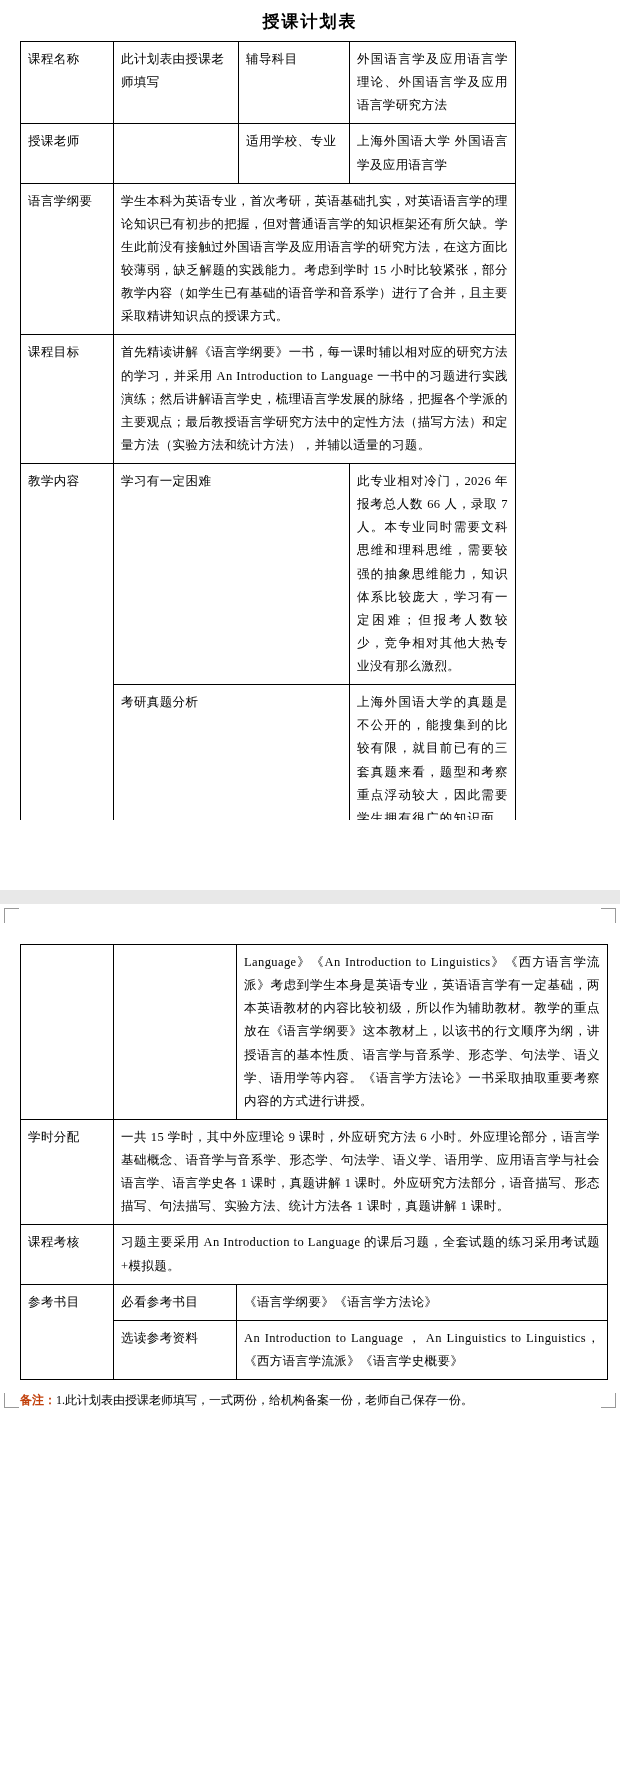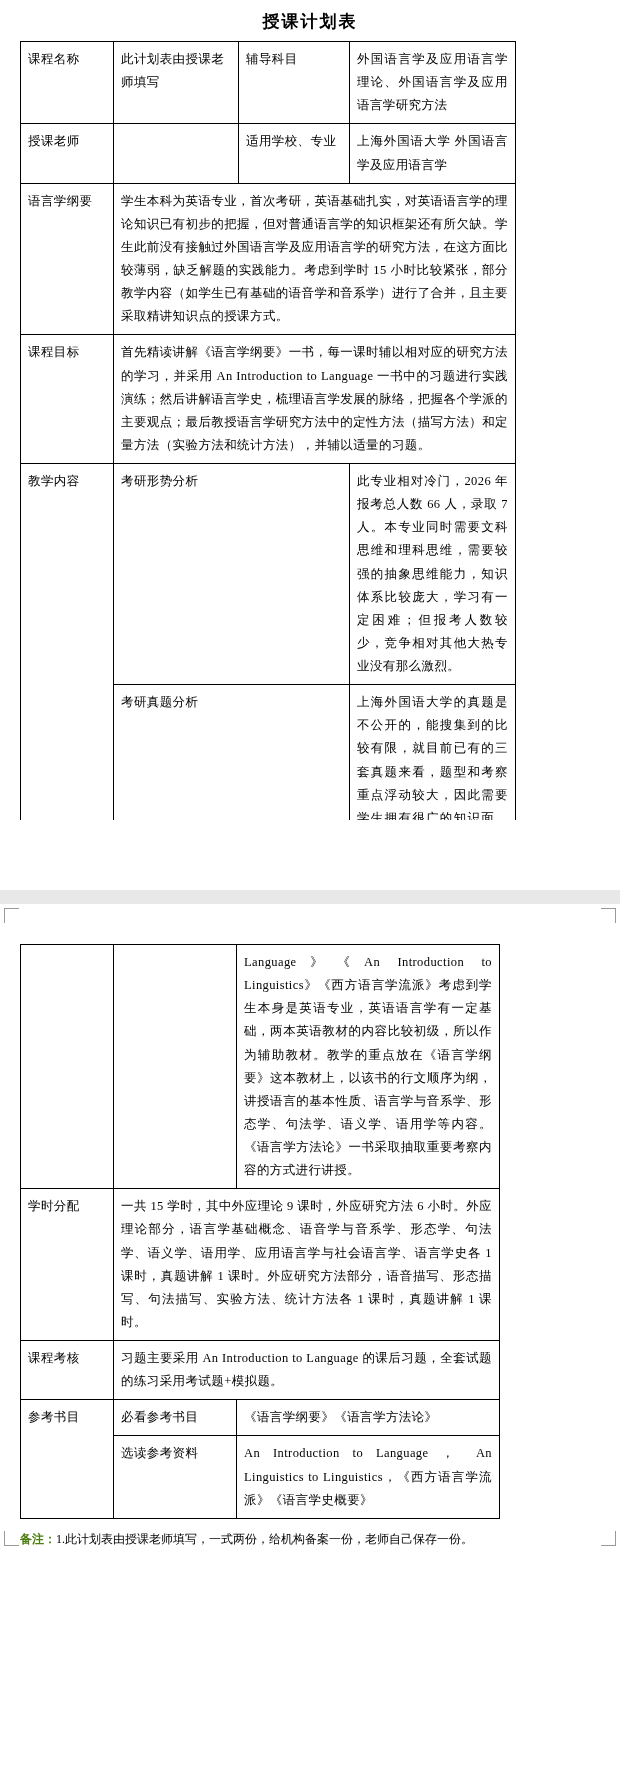--- a/index.html
+++ b/index.html
@@ -72,42 +72,42 @@
   }
   .gap-band {
     height: 14px;
     background: #e8e8e8;
   }
   .page-two {
     position: relative;
     padding-top: 40px;
   }
   table.plan2 {
-    width: 480px;
+    width: 588px;
     border-collapse: collapse;
     table-layout: fixed;
     font-size: 12.5px;
     margin-left: 20px;
   }
   table.plan2 td {
     border: 1px solid #000000;
     padding: 6px 7px;
     vertical-align: top;
     line-height: 1.85;
     letter-spacing: 0.4px;
   }
   .note {
     margin: 10px 20px 0 20px;
     width: 580px;
     font-size: 12px;
     line-height: 1.8;
     color: #000;
   }
   .note .tag {
-    color: #4d7c0f;
+    color: #c2410c;
     font-weight: bold;
   }
   .note-line {
     display: block;
   }
   .justify {
     text-align: justify;
     text-justify: inter-ideograph;
   }
 </style>
@@ -142,21 +142,21 @@
           <tr>
             <td class="label">语言学纲要</td>
             <td class="justify" colspan="3">学生本科为英语专业，首次考研，英语基础扎实，对英语语言学的理论知识已有初步的把握，但对普通语言学的知识框架还有所欠缺。学生此前没有接触过外国语言学及应用语言学的研究方法，在这方面比较薄弱，缺乏解题的实践能力。考虑到学时 15 小时比较紧张，部分教学内容（如学生已有基础的语音学和音系学）进行了合并，且主要采取精讲知识点的授课方式。</td>
           </tr>
           <tr>
             <td class="label">课程目标</td>
             <td class="justify" colspan="3">首先精读讲解《语言学纲要》一书，每一课时辅以相对应的研究方法的学习，并采用 An Introduction to Language 一书中的习题进行实践演练；然后讲解语言学史，梳理语言学发展的脉络，把握各个学派的主要观点；最后教授语言学研究方法中的定性方法（描写方法）和定量方法（实验方法和统计方法），并辅以适量的习题。</td>
           </tr>
           <tr>
             <td class="label" rowspan="3">教学内容</td>
-            <td class="sublabel" colspan="2">考研形势分析</td>
+            <td class="sublabel" colspan="2">学习有一定困难</td>
             <td class="justify">此专业相对冷门，2026 年报考总人数 66 人，录取 7 人。本专业同时需要文科思维和理科思维，需要较强的抽象思维能力，知识体系比较庞大，学习有一定困难；但报考人数较少，竞争相对其他大热专业没有那么激烈。</td>
           </tr>
           <tr>
             <td class="sublabel" colspan="2">考研真题分析</td>
             <td class="justify">上海外国语大学的真题是不公开的，能搜集到的比较有限，就目前已有的三套真题来看，题型和考察重点浮动较大，因此需要学生拥有很广的知识面、触类旁通的思维能力、对基础知识的扎实理解。在 2022 年的真题中，出现了涉及现代汉语和统计学知识的考题，可见上外的外应专业有和汉语研究互通、重视科研能力的趋势。</td>
           </tr>
           <tr>
             <td class="sublabel" colspan="2">课程主要内容</td>
             <td class="justify">上海外国语大学的外应专业共有以下几本参考书：《语言学纲要》《语言学方法论》《An Introduction to</td>
           </tr>

